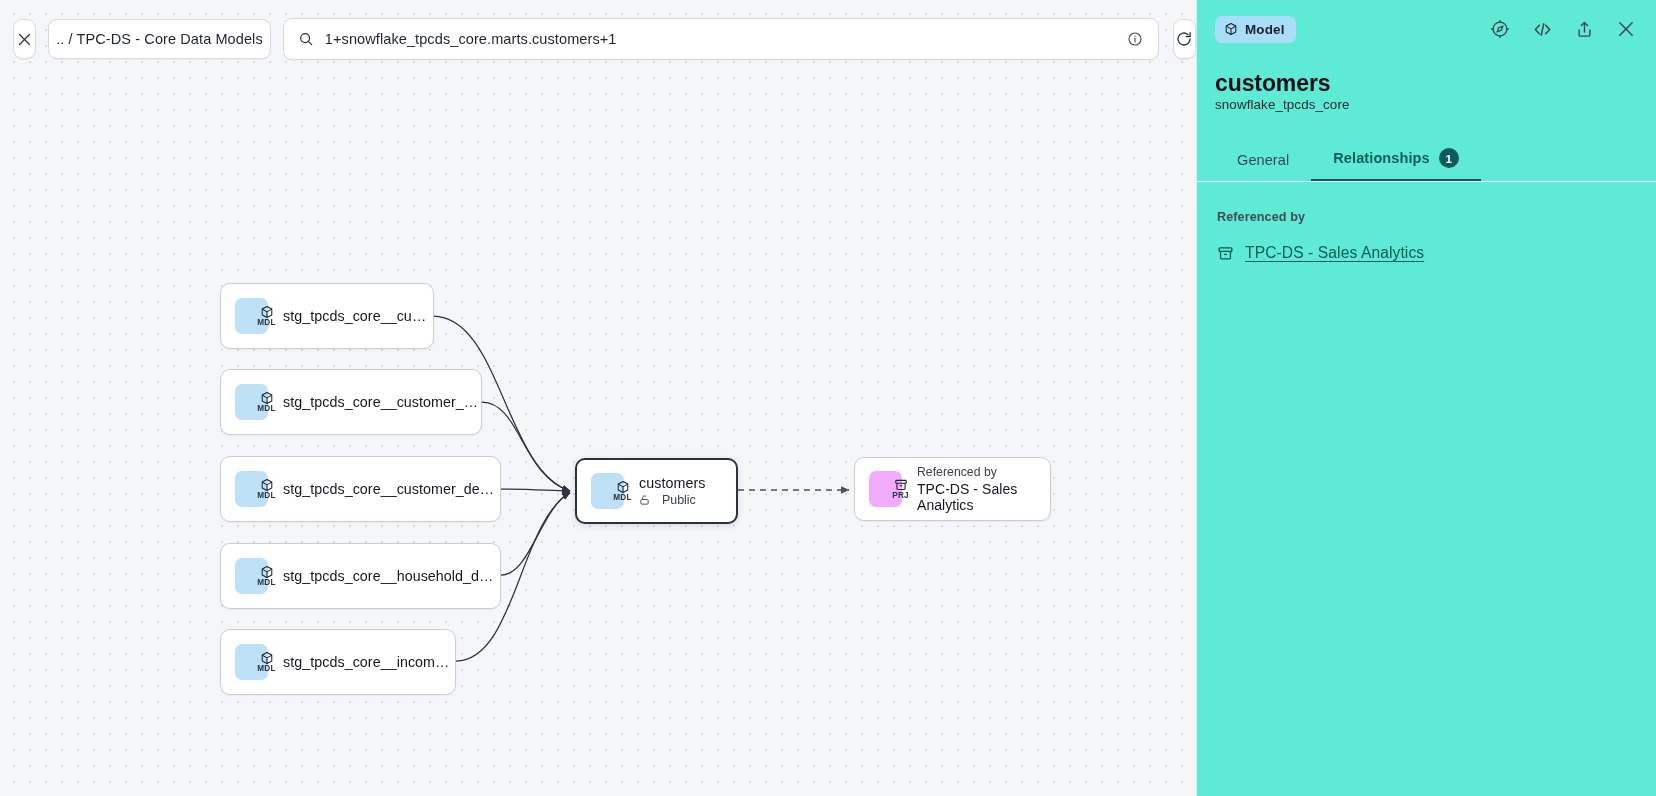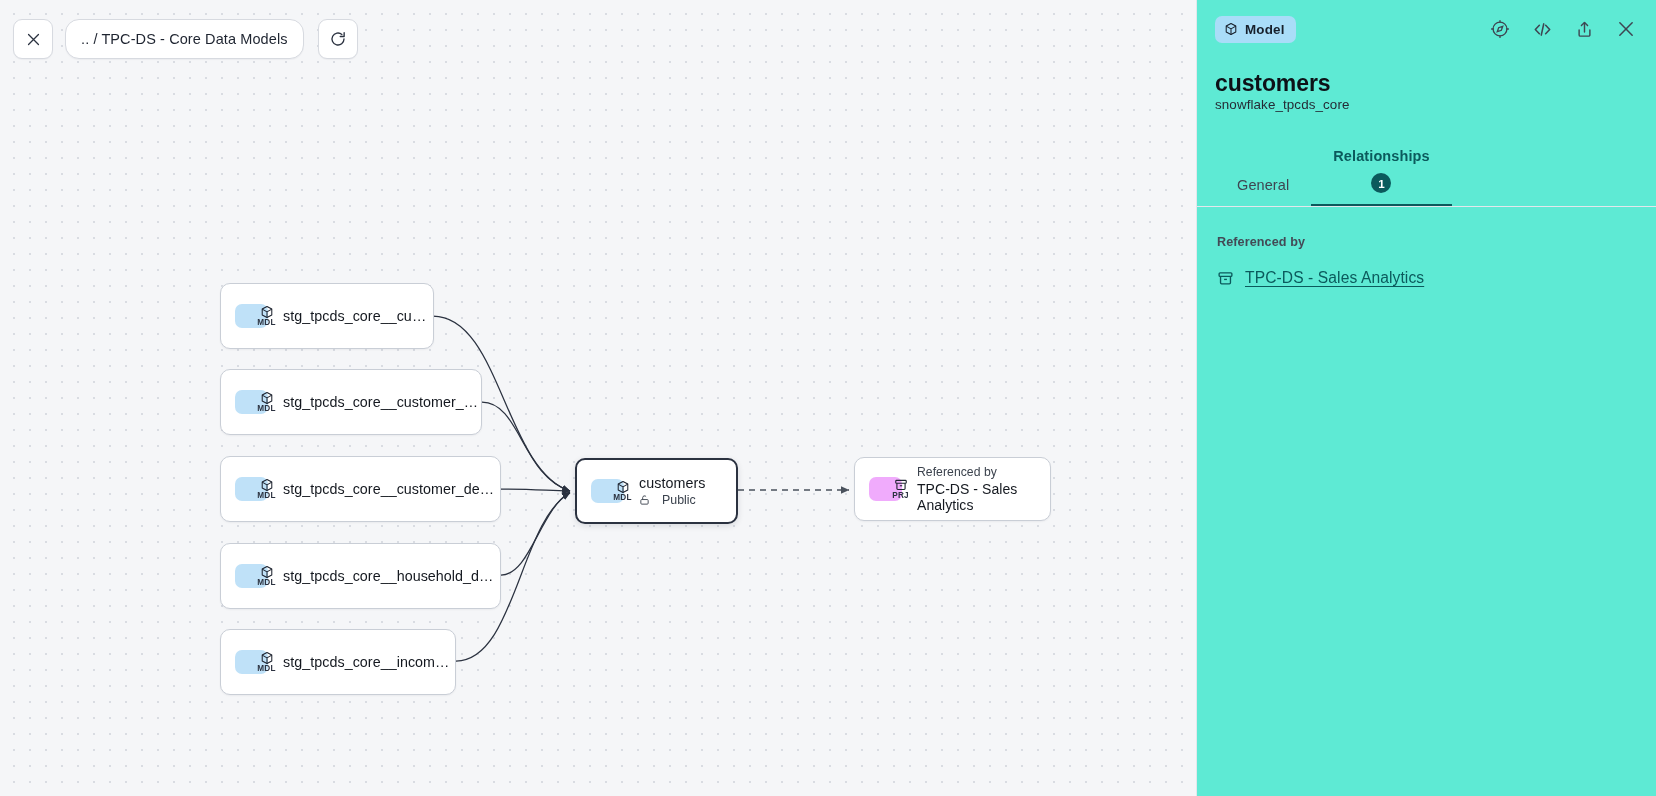--- a/index.html
+++ b/index.html
@@ -36,26 +36,25 @@
     background: #ffffff;
     border: 1px solid #d7dae0;
     border-radius: 9px;
     height: 40px;
     display: flex; align-items: center; justify-content: center;
     box-shadow: 0 1px 1px rgba(16,24,40,.04);
     cursor: pointer;
   }
   .tb-close { width: 40px; }
   .tb-breadcrumb {
-    padding: 0 15px;
+    padding: 0 7px;
     font-size: 14.5px;
     color: #1e2430;
     white-space: nowrap;
     letter-spacing: .1px;
-    border-radius: 14px;
   }
   .tb-search {
     flex: 0 0 auto;
     width: 876px;
     height: 42px;
     display: flex; align-items: center;
     gap: 11px;
     padding: 0 15px 0 14px;
     background: #fff;
     border: 1px solid #d7dae0;
@@ -86,21 +85,21 @@
     gap: 15px;
     box-shadow: 0 1px 2px rgba(16,24,40,.05);
     z-index: 3;
     cursor: pointer;
   }
   .node.selected {
     border: 2px solid #2b3240;
     box-shadow: 0 2px 6px rgba(16,24,40,.12);
   }
   .badge {
-    width: 33px; height: 24px;
+    width: 33px; height: 36px;
     border-radius: 7px;
     display: flex; flex-direction: column;
     align-items: center; justify-content: center;
     gap: 0px;
     flex: 0 0 auto;
     padding-left: 30px;
   }
   .badge.mdl { background: #bfe1f8; }
   .badge.prj { background: #f0abfc; }
   .badge .bl {
@@ -161,21 +160,21 @@
     gap: 0;
   }
   .tab {
     display: flex; align-items: center; gap: 9px;
     padding: 8px 22px 11px 22px;
     font-size: 14.5px; color: #3e4652;
     border-bottom: 2.5px solid transparent;
     cursor: pointer;
     letter-spacing: .1px;
   }
-  .tab.active { color: #0b5a5c; font-weight: 700; border-bottom-color: #0b5a5c; flex-direction: column; }
+  .tab.active { color: #0b5a5c; font-weight: 700; border-bottom-color: #0b5a5c; }
   .tab .count {
     background: #0b5a5c; color: #fff;
     min-width: 20px; height: 20px; border-radius: 10px;
     font-size: 11.6px; font-weight: 700;
     display: flex; align-items: center; justify-content: center;
     padding: 0 6px;
   }
   .section { padding: 28px 20px 0 20px; }
   .section-label {
     font-size: 12.6px; font-weight: 700; color: #434a56; letter-spacing: .1px;
@@ -322,20 +321,32 @@
 
     <div class="toolbar">
       <div class="tb-btn tb-close">
         <svg class="ico" width="17" height="17" viewBox="0 0 24 24" fill="none" stroke="#2b3240" stroke-width="1.8" stroke-linecap="round">
             <path d="M5 5 19 19M19 5 5 19"></path>
           </svg>
       </div>
 
       <div class="tb-btn tb-breadcrumb">.. / TPC-DS - Core Data Models</div>
 
+      <div class="tb-search">
+        <svg class="ico" width="16" height="16" viewBox="0 0 24 24" fill="none" stroke="#2b3240" stroke-width="1.9" stroke-linecap="round">
+            <circle cx="10.7" cy="10.7" r="6.6"></circle>
+            <path d="M15.6 15.6 20.5 20.5"></path>
+          </svg>
+        <div class="sv">1+snowflake_tpcds_core.marts.customers+1</div>
+        <svg class="ico" width="16" height="16" viewBox="0 0 24 24" fill="none" stroke="#4a515c" stroke-width="1.7" stroke-linecap="round">
+            <circle cx="12" cy="12" r="9"></circle>
+            <path d="M12 11v5.4"></path>
+            <circle cx="12" cy="7.8" r="1.05" fill="#4a515c" stroke="none"></circle>
+          </svg>
+      </div>
 
       <div class="tb-btn tb-refresh">
         <svg class="ico" width="18" height="18" viewBox="0 0 24 24" fill="none" stroke="#2b3240" stroke-width="1.8" stroke-linecap="round" stroke-linejoin="round">
             <path d="M20 12a8 8 0 1 1-2.8-6.1"></path>
             <path d="M20.2 3.5v5.2h-5.2"></path>
           </svg>
       </div>
     </div>
   </div>
 

